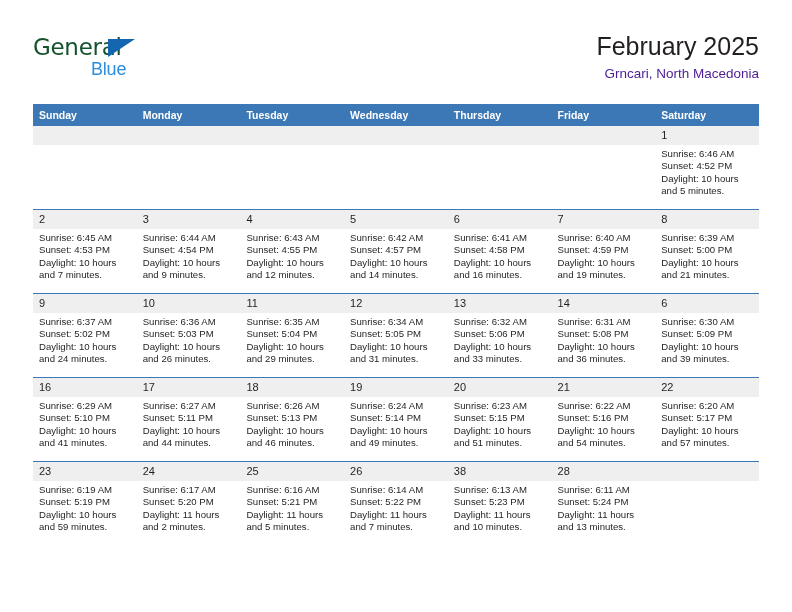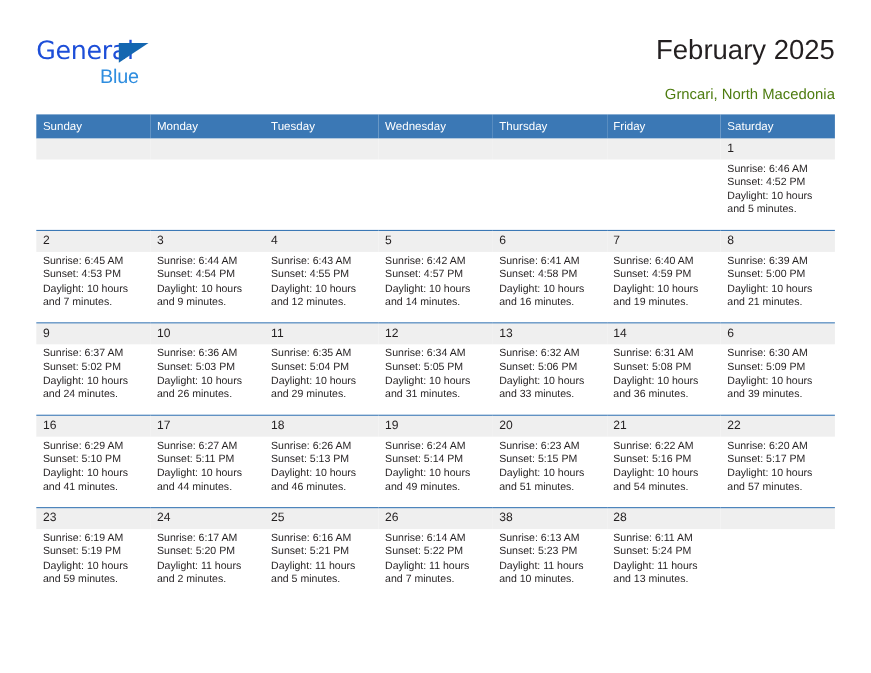--- a/index.html
+++ b/index.html
@@ -35,21 +35,21 @@
     top: 4px;
     width: 180px;
     height: 56px;
   }
   .logo-general {
     position: absolute;
     left: 0;
     top: 0;
     font-size: 23px;
     letter-spacing: -0.3px;
-    color: #1d4ed8;
+    color: #14532d;
     font-family: "DejaVu Sans", sans-serif;
     font-weight: 400;
     line-height: 26px;
   }
   .logo-triangle {
     position: absolute;
     left: 75px;
     top: 5px;
     width: 0;
     height: 0;
@@ -75,40 +75,40 @@
   }
   .cal-title {
     font-size: 25px;
     color: #231f20;
     line-height: 32px;
     white-space: nowrap;
     margin-left: 44px;
   }
   .cal-subtitle {
     font-size: 13.5px;
-    color: #4d7c0f;
+    color: #4c1d95;
     line-height: 20px;
-    margin-top: 14px;
+    margin-top: 2px;
     white-space: nowrap;
   }
 
   
   .calendar {
     position: absolute;
     left: 33px;
     top: 104px;
     width: 726px;
     border-collapse: collapse;
     table-layout: fixed;
   }
   .calendar th {
     background: #3b78b5;
     color: #ffffff;
     font-size: 10.5px;
-    font-weight: normal;
+    font-weight: bold;
     text-align: left;
     padding: 5px 0 5px 6px;
     height: 11px;
     border: none;
   }
   .calendar td {
     vertical-align: top;
     padding: 0;
     border: none;
     border-top: 1.3px solid #3b78b5;

